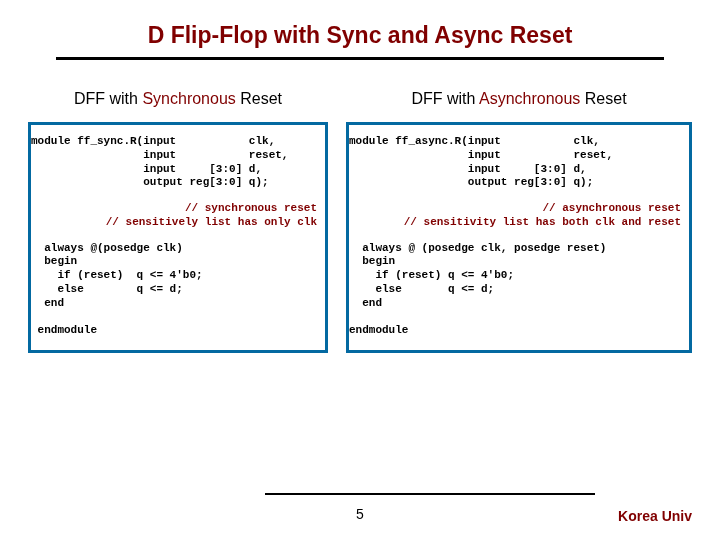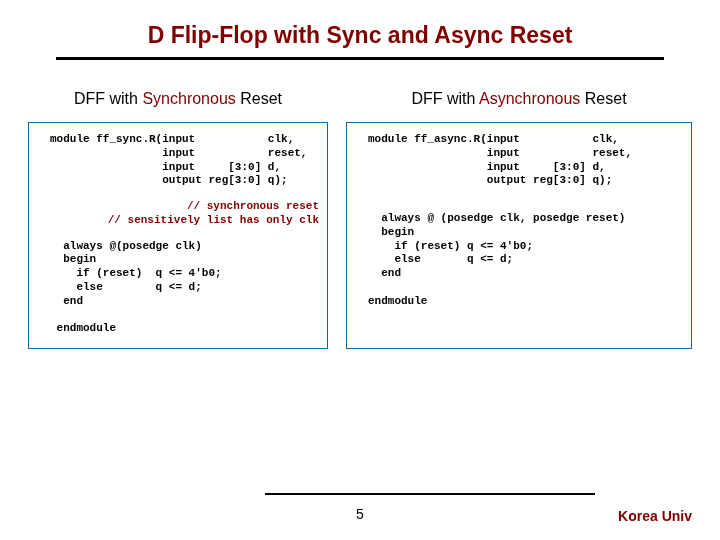--- a/index.html
+++ b/index.html
@@ -38,22 +38,22 @@
   .col.right { flex: 1; }
   .subhead {
     font-size: 16px;
     font-weight: normal;
     color: #000;
     text-align: center;
     margin-bottom: 14px;
   }
   .subhead .em { color: #800000; }
   .codebox {
-    border: 1px solid #0369a1;
-    padding: 10px 8px 12px 21px;
+    border: 3px solid #0369a1;
+    padding: 10px 8px 12px 0;
     flex: 1;
   }
   .code {
     font-family: "Courier New", Courier, monospace;
     font-size: 11px;
     font-weight: bold;
     line-height: 1.25;
     white-space: pre;
     color: #000;
   }
@@ -117,20 +117,22 @@
   <div class="col right">
     <div class="subhead">
       <span>DFF with </span><span class="em">Asynchronous</span><span> Reset</span>
     </div>
     <div class="codebox">
       <div class="code">module ff_async.R(input           clk,
                   input           reset,
                   input     [3:0] d,
                   output reg[3:0] q);</div>
       <div class="gap"></div>
+      <div class="code comment">// asynchronous reset
+// sensitivity list has both clk and reset</div>
       <div class="gap"></div>
       <div class="code">  always @ (posedge clk, posedge reset)
   begin
     if (reset) q &lt;= 4'b0;
     else       q &lt;= d;
   end
 
 endmodule</div>
     </div>
   </div>

